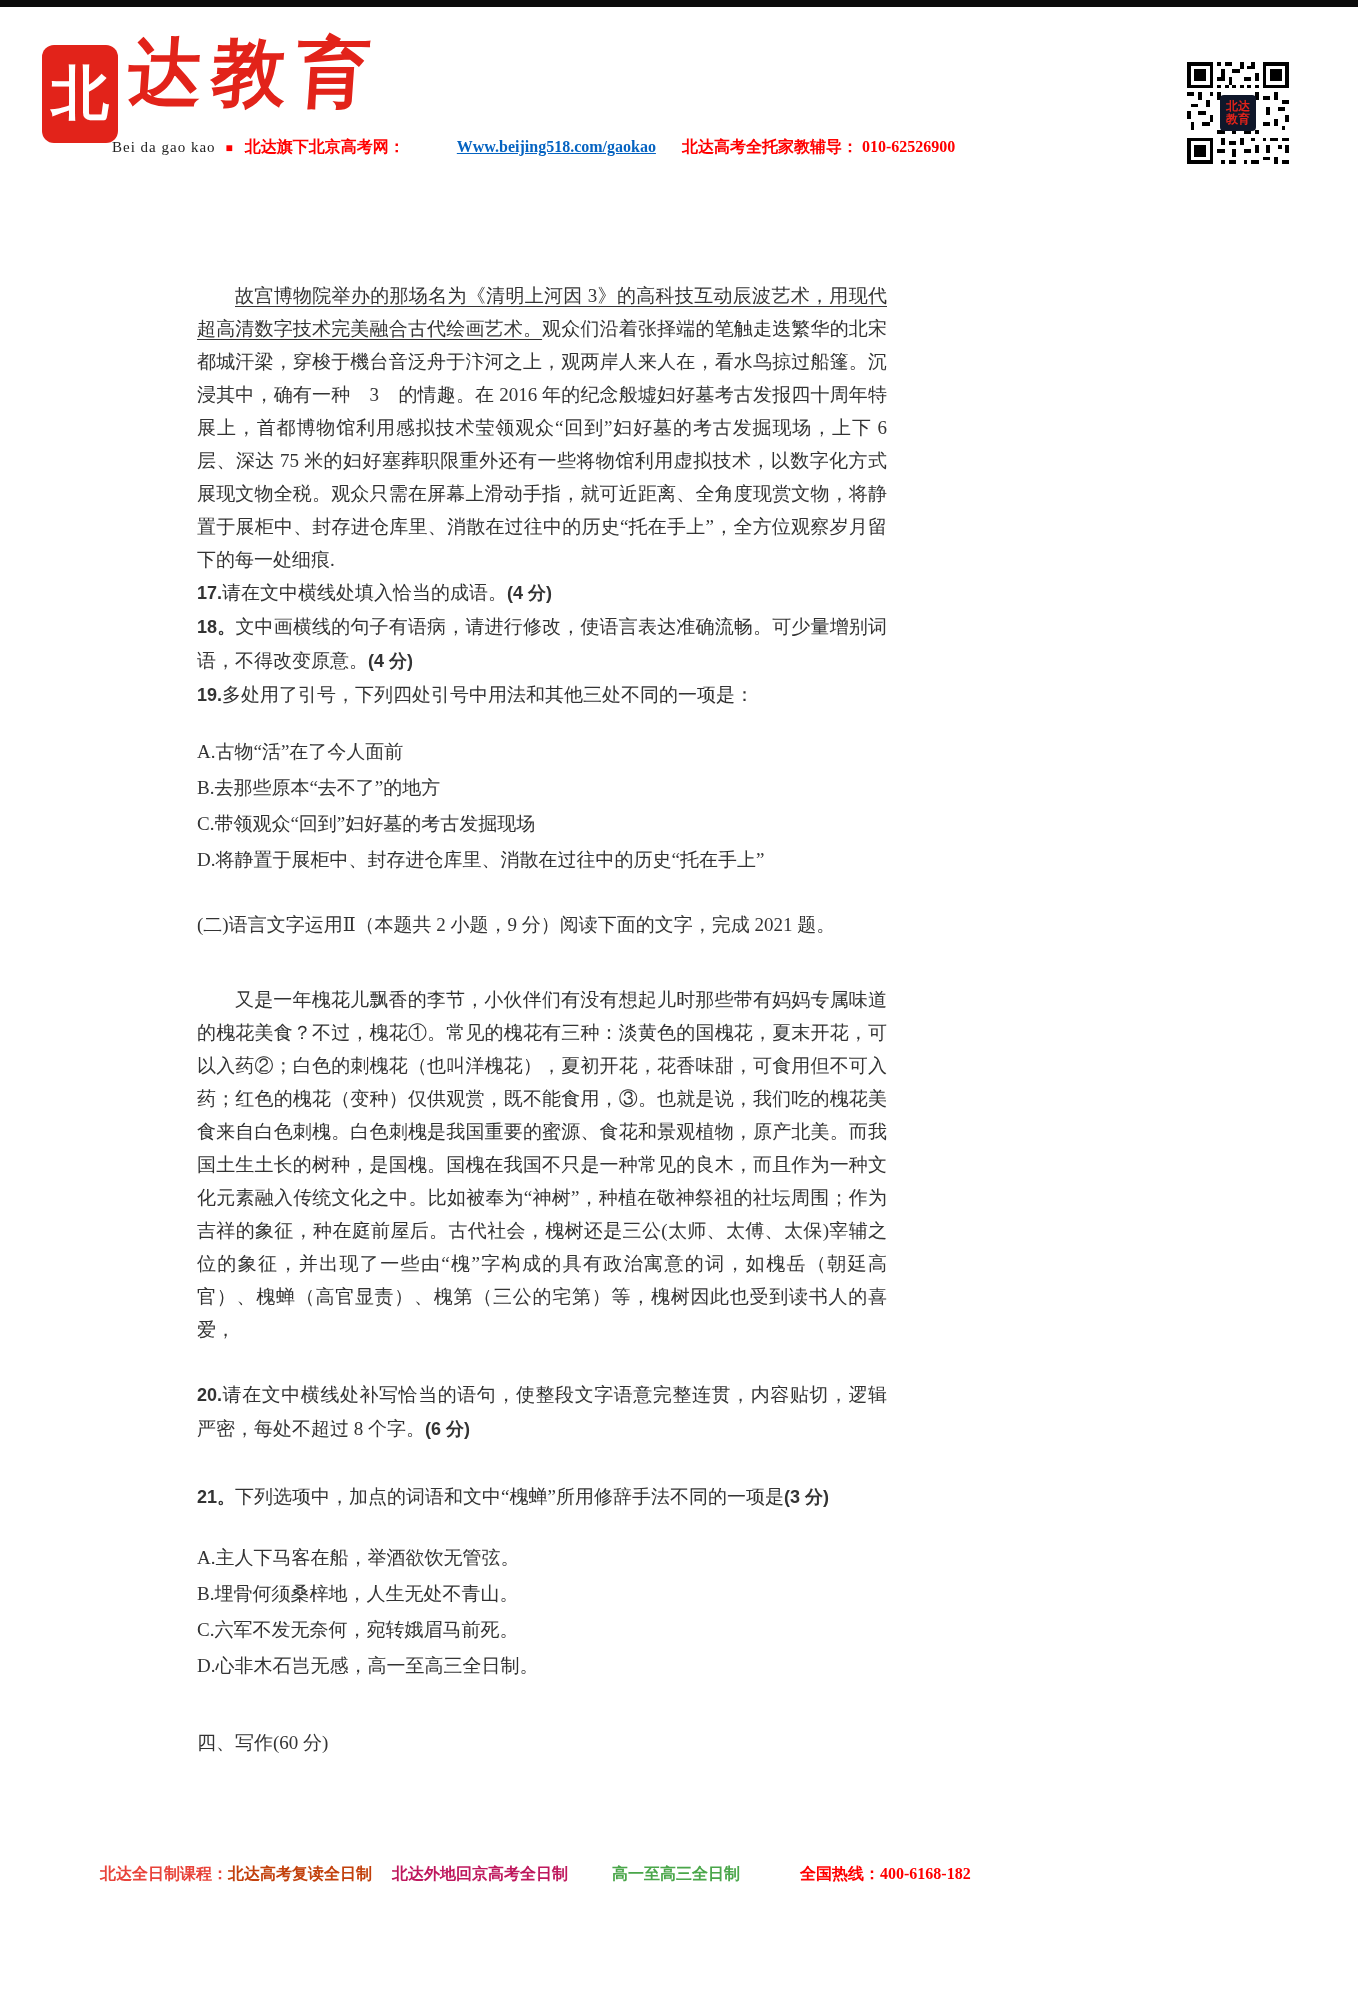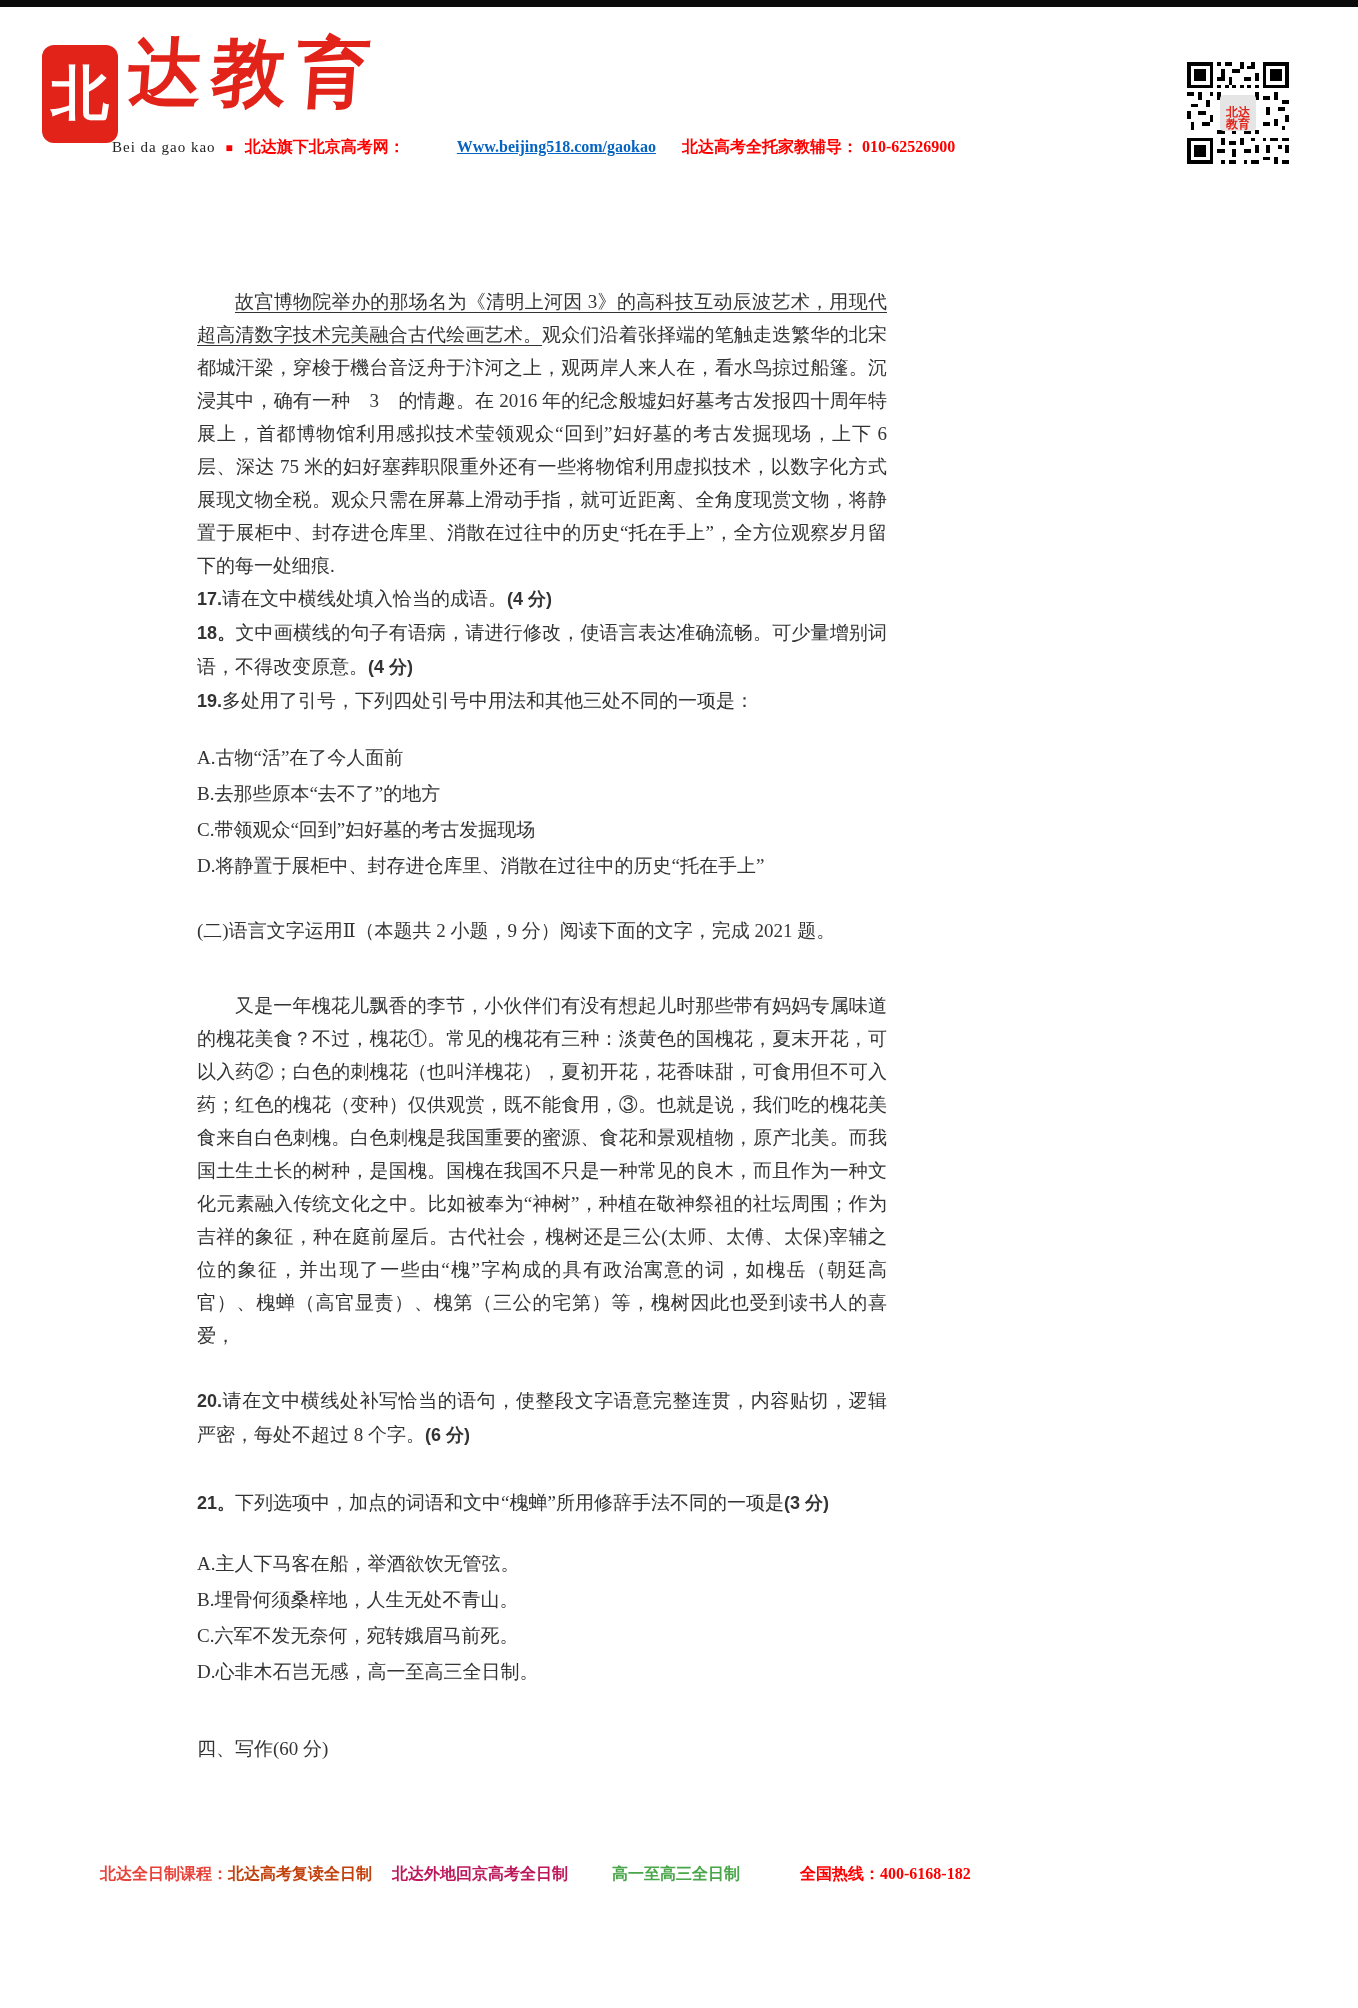--- a/index.html
+++ b/index.html
@@ -33,29 +33,29 @@
   .tagline-en{color:#222222;font-size:15px;letter-spacing:1px;}
   .bullet{color:#ff0000;font-size:12px;margin:0 8px 0 6px;}
   .site-label{color:#ff0000;font-weight:bold;}
   .site-link{color:#0563c1;text-decoration:underline;font-weight:bold;margin-right:22px;margin-left:48px;}
   .tutor-label{color:#ff0000;font-weight:bold;}
   .tutor-phone{color:#ff0000;font-weight:bold;}
 
   .qr-wrap{position:absolute;left:1183px;top:50px;width:110px;height:112px;background:#ffffff;}
   .qr-wrap svg{display:block;}
   .qr-center{
-    position:absolute;left:37px;top:38px;width:36px;height:36px;background:#e5e5e5;
-    border-radius:4px;display:flex;flex-direction:column;align-items:center;justify-content:flex-end;
+    position:absolute;left:37px;top:38px;width:36px;height:36px;background:#0f172a;
+    border-radius:4px;display:flex;flex-direction:column;align-items:center;justify-content:center;
     line-height:1.05;
   }
   .qr-center span{color:#e2231a;font-size:12px;font-weight:bold;}
 
   
   .doc{
-    position:absolute;left:197px;top:285px;width:690px;
+    position:absolute;left:197px;top:279px;width:690px;
     font-size:19px;line-height:33px;text-align:justify;color:#333333;
   }
   .para{text-indent:2em;margin:0;}
   .ul-seg{text-decoration:underline;text-underline-offset:4px;}
   .q{}
   .q .qnum{font-weight:bold;font-family:"Liberation Sans","DejaVu Sans",sans-serif;font-size:18px;}
   .q .qscore{font-weight:bold;font-family:"Liberation Sans","DejaVu Sans",sans-serif;font-size:18px;}
   .opts{margin-top:22px;line-height:36px;}
   .opt{white-space:nowrap;}
   .section-line{margin-top:30px;}

